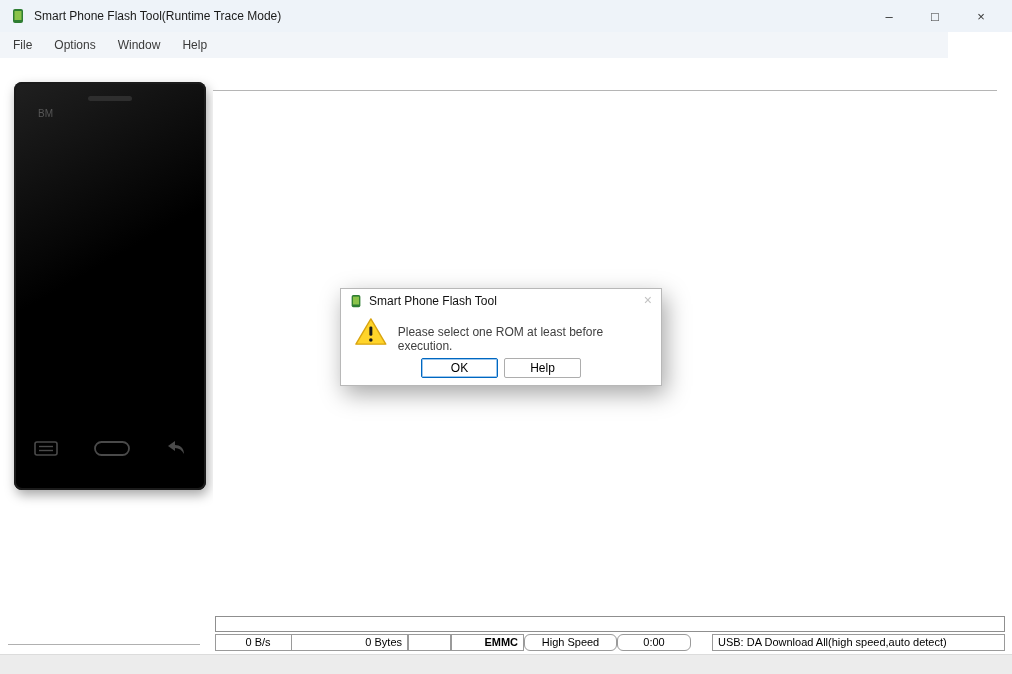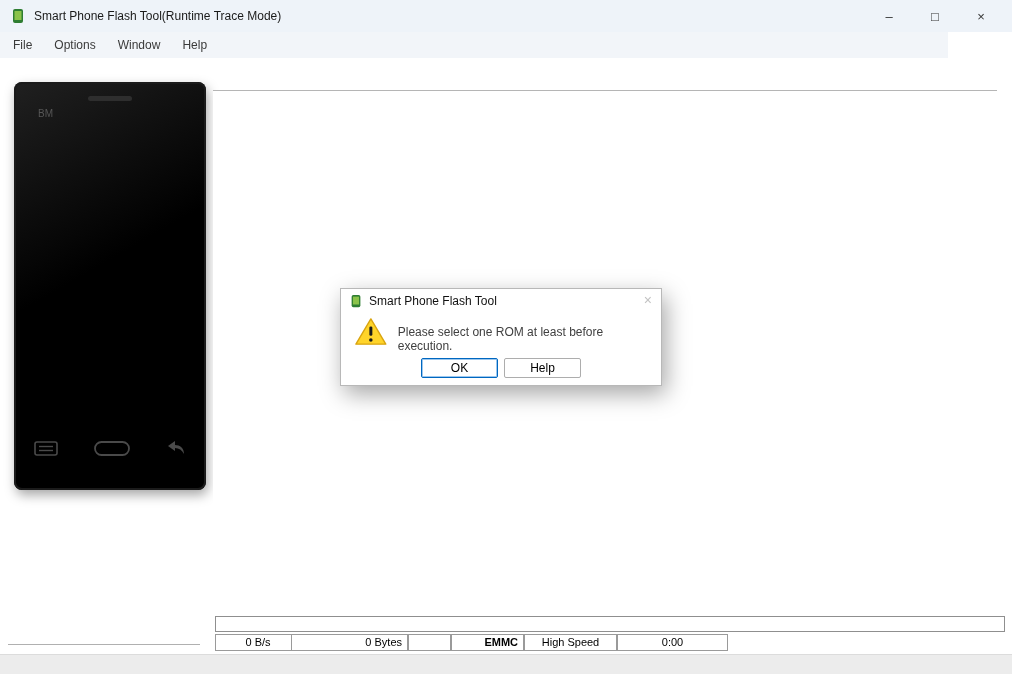--- a/index.html
+++ b/index.html
@@ -344,18 +344,19 @@
     </div>
   </div>
 
   <div class="progress"></div>
   <div class="left-line"></div>
 
   <div class="seg right" style="left:215px; width:86px;text-align:center;">0 B/s</div>
   <div class="seg right" style="left:291px; width:117px;text-align:right;">0 Bytes</div>
   <div class="seg" style="left:408px; width:43px;"></div>
   <div class="seg bold" style="left:451px; width:73px;">EMMC</div>
-  <div class="seg center" style="left:524px; width:93px;">High Speed</div>
-  <div class="seg center" style="left:617px; width:111px;">0:00</div>
+  <div class="seg center" style="left:524px; width:93px;border-radius:6px;">High Speed</div>
+  <div class="seg center" style="left:617px; width:74px;border-radius:6px;">0:00</div>
+  <div class="seg" style="left:712px; width:293px;">USB: DA Download All(high speed,auto detect)</div>
 
   <div class="bottom-strip"></div>
 
 </div>
 
 </body></html>

